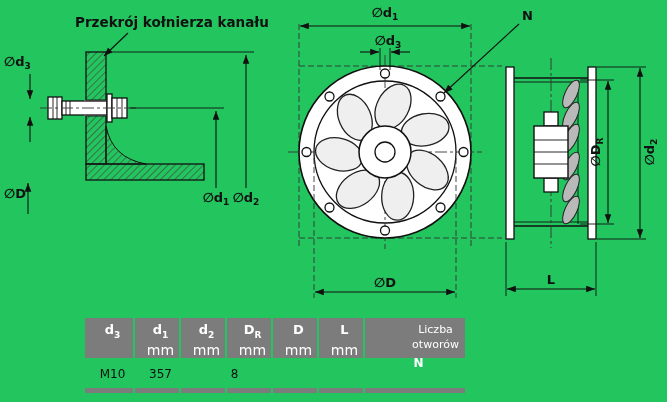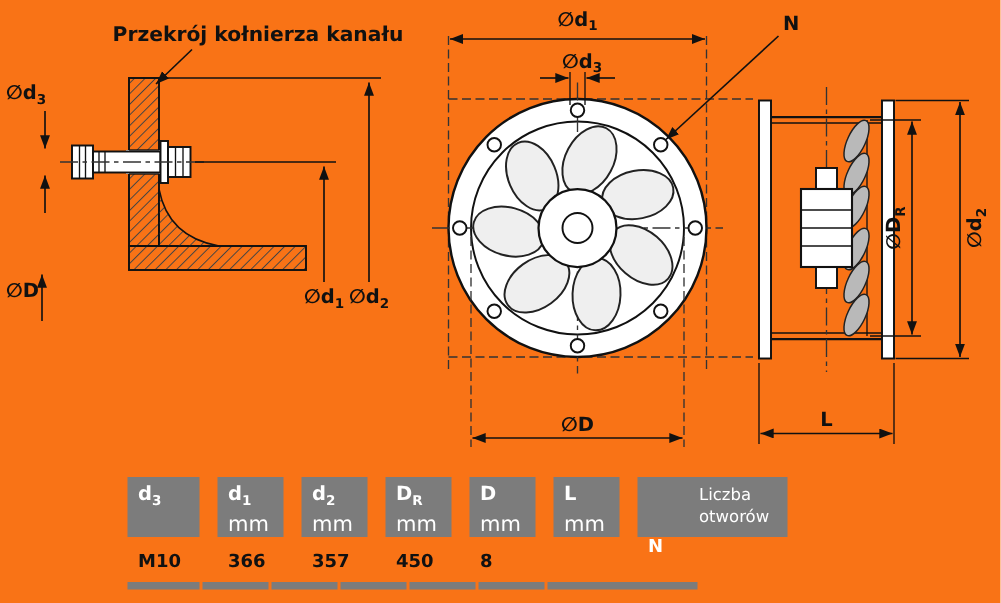--- a/index.html
+++ b/index.html
@@ -1,39 +1,39 @@
 <!DOCTYPE html>
 <html><head>
 <meta charset="utf-8">
 <style>
   html,body{margin:0;padding:0;background:#fff;}
-  .canvas{position:relative;width:667px;height:402px;background:#f97316;overflow:hidden;
+  .canvas{position:relative;width:667px;height:402px;background:#22c55e;overflow:hidden;
           font-family:"DejaVu Sans",sans-serif;}
   
   .ln  {stroke:#111;stroke-width:1.5;fill:none;}
   .thin{stroke:#111;stroke-width:0.9;fill:none;}
   .dash{stroke:#333;stroke-width:0.9;stroke-dasharray:6 3;fill:none;}
   .cl  {stroke:#333;stroke-width:0.9;stroke-dasharray:12 3 3 3;fill:none;}
   .dim {stroke:#111;stroke-width:1.1;fill:none;}
   .blade{fill:#efefef;stroke:#222;stroke-width:1.3;}
   .sblade{fill:#b9b9b9;stroke:#222;stroke-width:1;}
   .white{fill:#fff;stroke:#111;stroke-width:1.3;}
   text.lbl{font-family:"DejaVu Sans",sans-serif;font-weight:bold;font-size:13px;fill:#111;}
   text.ttl{font-family:"DejaVu Sans",sans-serif;font-weight:bold;font-size:13.5px;fill:#111;}
   tspan.sub{font-size:9px;font-weight:bold;}
   
   .dtable{position:absolute;left:85px;top:318px;}
-  .trow{display:flex;gap:12px;}
+  .trow{display:flex;gap:2px;text-align:center;}
   .th{background:#7c7c7c;color:#fff;height:40px;box-sizing:border-box;padding:4px 0 0 7px;}
   .th .hl{font-weight:bold;font-size:13px;line-height:15px;}
   .th .hl sub{font-size:9px;}
   .th .hu{font-size:14px;line-height:14px;}
   .th:last-child .hl{font-weight:normal;font-size:11px;margin-left:34px;}
   .th:last-child .hu{font-weight:bold;font-size:12px;}
-  .td{color:#111;font-size:12px;box-sizing:border-box;padding:9px 0 0 7px;height:28px;font-weight:bold;}
+  .td{color:#111;font-size:12px;box-sizing:border-box;padding:9px 0 0 7px;height:28px;}
   .c1{width:48px;} .c2,.c3,.c4,.c5,.c6{width:44px;} .c7{width:100px;}
   .strip{display:flex;gap:2px;margin-top:2px;}
   .strip div{background:#7c7c7c;height:5px;}
 </style>
 </head>
 <body>
 
 <div class="canvas">
 
   <svg width="667" height="312" viewBox="0 0 667 312">
@@ -244,23 +244,21 @@
         <div class="hl"><span>L</span><sub></sub></div>
         <div class="hu">mm</div>
       </div>
       <div class="th c7">
         <div class="hl"><span>Liczba otworów</span><sub></sub></div>
         <div class="hu">N</div>
       </div>
     </div>
     <div class="trow">
       <div class="td c1">M10</div>
-      <div class="td c2">366</div>
       <div class="td c5">357</div>
-      <div class="td c6">450</div>
       <div class="td c7">8</div>
     </div>
     <div class="strip">
       <div class="c1"></div>
         <div class="c2"></div>
         <div class="c3"></div>
         <div class="c4"></div>
       <div class="c5"></div>
         <div class="c6"></div>
         <div class="c7"></div>

